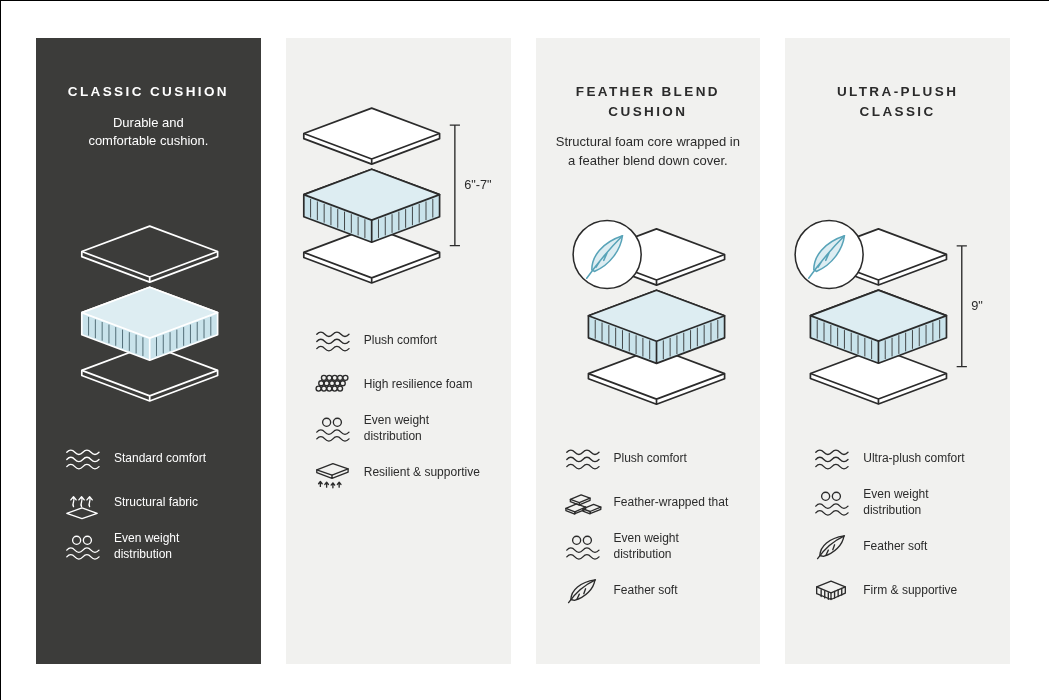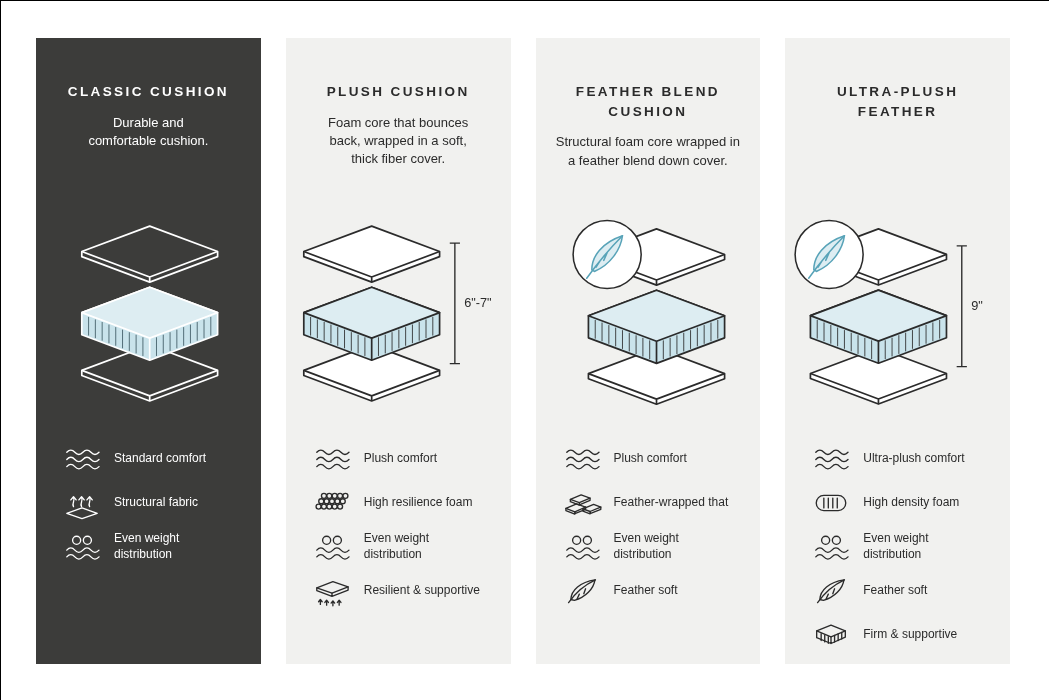--- a/index.html
+++ b/index.html
@@ -91,26 +91,20 @@
               <circle cx="28" cy="11.5" r="4.5"></circle>
               <path d="M5 22.5q4.5-5 9 0t9 0 9 0 9 0M5 30q4.5-5 9 0t9 0 9 0 9 0"></path>
             </svg>
           </span>
           <span class="flabel">Even weight distribution</span>
         </li>
       </ul>
   </section>
 
   <section class="card theme-light">
-    <header class="card-header">
-      <h2 class="card-title">PLUSH CUSHION</h2>
-      <p class="card-desc">Foam core that bounces
-back, wrapped in a soft,
-thick fiber cover.</p>
-    </header>
     <div class="diagram">
         <svg viewBox="12 -2 238 220" style="width:202px">
           <path d="M100 144L180 174L180 180L100 210L20 180L20 174Z" fill="#ffffff" stroke="#2b2b2b" stroke-width="2" stroke-linejoin="round"></path>
           <path d="M20 174L100 204L180 174M100 204L100 210" fill="none" stroke="#2b2b2b" stroke-width="2" stroke-linejoin="round"></path>
           <path d="M100 76L180 106L180 132L100 162L20 132L20 106Z" fill="#c9e3eb" stroke="#2b2b2b" stroke-width="2" stroke-linejoin="round"></path>
           <path d="M28 111L28 133M108 135L108 157M36 114L36 136M116 132L116 154M44 117L44 139M124 129L124 151M52 120L52 142M132 126L132 148M60 123L60 145M140 123L140 145M68 126L68 148M148 120L148 142M76 129L76 151M156 117L156 139M84 132L84 154M164 114L164 136M92 135L92 157M172 111L172 133" fill="none" stroke="#2b2b2b" stroke-width="1"></path>
           <path d="M100 76L180 106L100 136L20 106Z" fill="#ddedf2" stroke="#2b2b2b" stroke-width="2" stroke-linejoin="round"></path>
           <path d="M100 136L100 162" stroke="#2b2b2b" stroke-width="2"></path>
           <path d="M100 4L180 34L180 40L100 70L20 40L20 34Z" fill="#ffffff" stroke="#2b2b2b" stroke-width="2" stroke-linejoin="round"></path>
           <path d="M20 34L100 64L180 34M100 64L100 70" fill="none" stroke="#2b2b2b" stroke-width="2" stroke-linejoin="round"></path>
@@ -235,21 +229,21 @@
             </svg>
           </span>
           <span class="flabel">Feather soft</span>
         </li>
       </ul>
   </section>
 
   <section class="card theme-light">
     <header class="card-header">
       <h2 class="card-title">ULTRA-PLUSH
-FEATHER</h2>
+CLASSIC</h2>
     </header>
     <div class="diagram">
         <svg viewBox="-4 -10 254 228" style="width:216px">
           <path d="M100 144L180 174L180 180L100 210L20 180L20 174Z" fill="#ffffff" stroke="#2b2b2b" stroke-width="2" stroke-linejoin="round"></path>
           <path d="M20 174L100 204L180 174M100 204L100 210" fill="none" stroke="#2b2b2b" stroke-width="2" stroke-linejoin="round"></path>
           <path d="M100 76L180 106L180 132L100 162L20 132L20 106Z" fill="#c9e3eb" stroke="#2b2b2b" stroke-width="2" stroke-linejoin="round"></path>
           <path d="M28 111L28 133M108 135L108 157M36 114L36 136M116 132L116 154M44 117L44 139M124 129L124 151M52 120L52 142M132 126L132 148M60 123L60 145M140 123L140 145M68 126L68 148M148 120L148 142M76 129L76 151M156 117L156 139M84 132L84 154M164 114L164 136M92 135L92 157M172 111L172 133" fill="none" stroke="#2b2b2b" stroke-width="1"></path>
           <path d="M100 76L180 106L100 136L20 106Z" fill="#ddedf2" stroke="#2b2b2b" stroke-width="2" stroke-linejoin="round"></path>
           <path d="M100 136L100 162" stroke="#2b2b2b" stroke-width="2"></path>
           <path d="M100 4L180 34L180 40L100 70L20 40L20 34Z" fill="#ffffff" stroke="#2b2b2b" stroke-width="2" stroke-linejoin="round"></path>
@@ -266,29 +260,20 @@
           <span class="fic">
             <svg viewBox="0 0 44 38" fill="none" stroke="currentColor" stroke-width="1.5" stroke-linecap="round" stroke-linejoin="round" aria-hidden="true">
               <path d="M5 11.5q4.5-5 9 0t9 0 9 0 9 0M5 19.5q4.5-5 9 0t9 0 9 0 9 0M5 27.5q4.5-5 9 0t9 0 9 0 9 0"></path>
             </svg>
           </span>
           <span class="flabel">Ultra-plush comfort</span>
         </li>
         <li class="feature">
           <span class="fic">
             <svg viewBox="0 0 44 38" fill="none" stroke="currentColor" stroke-width="1.5" stroke-linecap="round" stroke-linejoin="round" aria-hidden="true">
-              <rect x="5.5" y="10.5" width="33" height="17" rx="8.5"></rect>
-              <path d="M14 13.5v11M19 13.5v11M24 13.5v11M29 13.5v11"></path>
-            </svg>
-          </span>
-          <span class="flabel">High density foam</span>
-        </li>
-        <li class="feature">
-          <span class="fic">
-            <svg viewBox="0 0 44 38" fill="none" stroke="currentColor" stroke-width="1.5" stroke-linecap="round" stroke-linejoin="round" aria-hidden="true">
               <circle cx="16" cy="11.5" r="4.5"></circle>
               <circle cx="28" cy="11.5" r="4.5"></circle>
               <path d="M5 22.5q4.5-5 9 0t9 0 9 0 9 0M5 30q4.5-5 9 0t9 0 9 0 9 0"></path>
             </svg>
           </span>
           <span class="flabel">Even weight distribution</span>
         </li>
         <li class="feature">
           <span class="fic">
             <svg viewBox="0 0 44 38" fill="none" stroke="currentColor" stroke-width="1.5" stroke-linecap="round" stroke-linejoin="round" aria-hidden="true">

